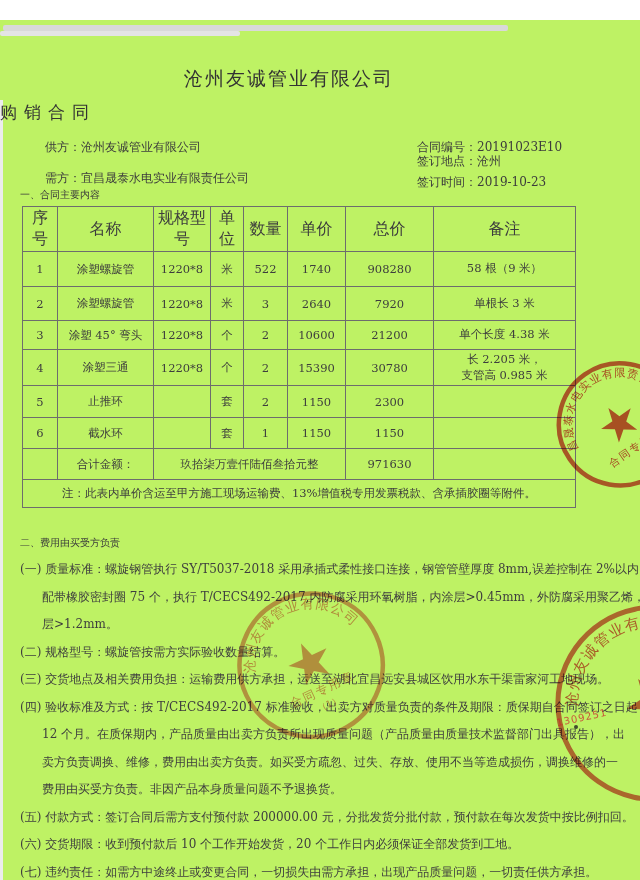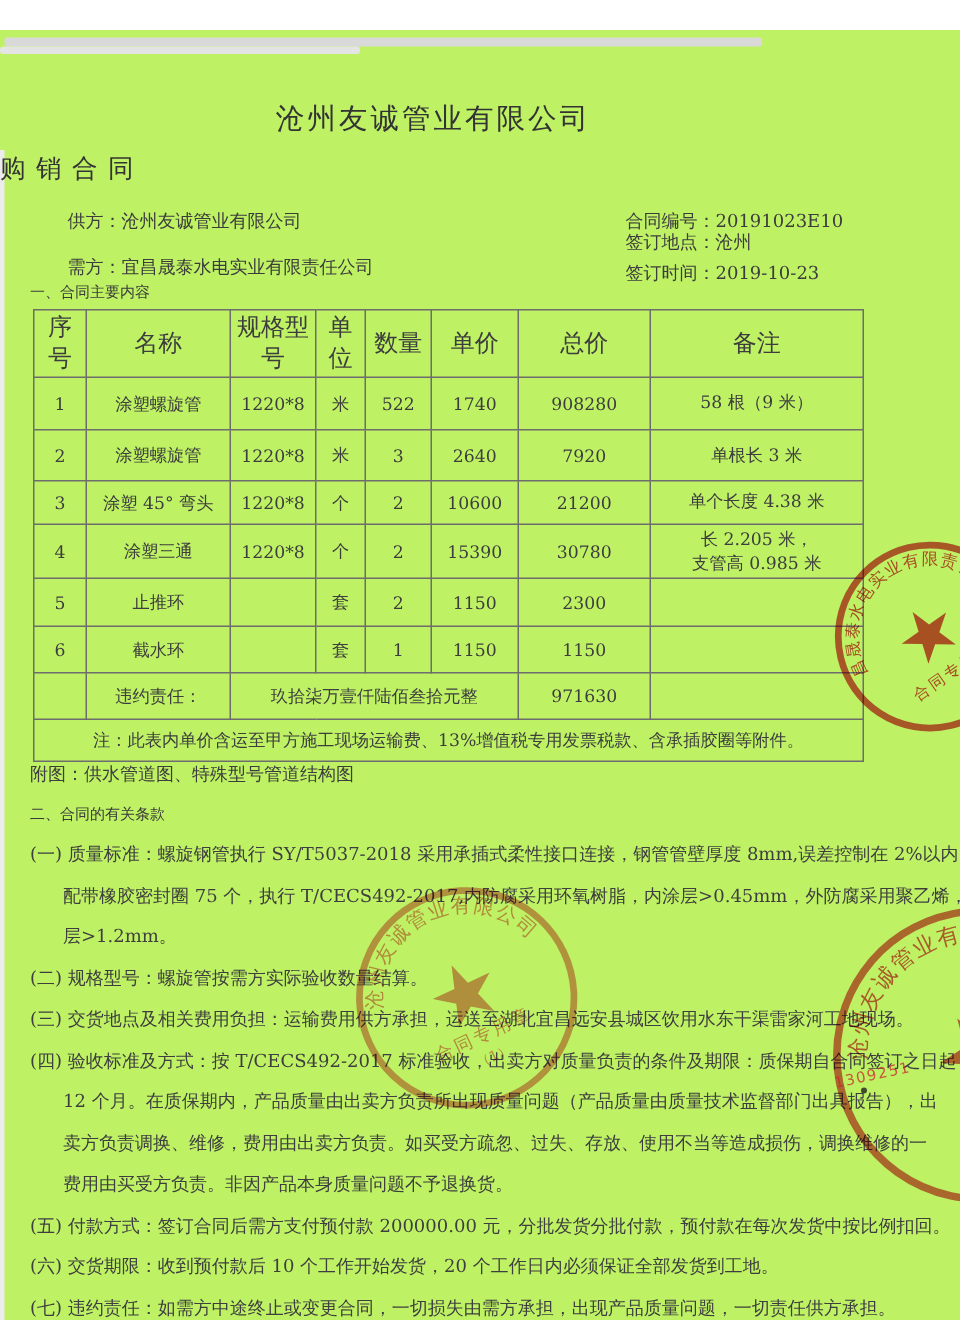--- a/index.html
+++ b/index.html
@@ -163,33 +163,32 @@
       <td>截水环</td>
       <td></td>
       <td>套</td>
       <td>1</td>
       <td>1150</td>
       <td>1150</td>
       <td class="remark"></td>
     </tr>
     <tr style="height:31px">
       <td></td>
-      <td>违约责任：</td>
+      <td>合计金额：</td>
       <td colspan="4">玖拾柒万壹仟陆佰叁拾元整</td>
       <td>971630</td>
       <td></td>
     </tr>
     <tr style="height:28px">
       <td colspan="8" class="note-cell">注：此表内单价含运至甲方施工现场运输费、13%增值税专用发票税款、含承插胶圈等附件。</td>
     </tr>
   </tbody>
     </table>
 
-  <div class="abs attachment">附图：供水管道图、特殊型号管道结构图</div>
-  <div class="abs sec-heading sec2">二、合同的有关条款</div>
+  <div class="abs sec-heading sec2">二、费用由买受方负责</div>
 
   <div class="abs terms">
     <div class="tline">(一) 质量标准：螺旋钢管执行 SY/T5037-2018 采用承插式柔性接口连接，钢管管壁厚度 8mm,误差控制在 2%以内，</div>
     <div class="tline indent">配带橡胶密封圈 75 个，执行 T/CECS492-2017,内防腐采用环氧树脂，内涂层&gt;0.45mm，外防腐采用聚乙烯，外涂</div>
     <div class="tline indent">层&gt;1.2mm。</div>
     <div class="tline">(二) 规格型号：螺旋管按需方实际验收数量结算。</div>
     <div class="tline">(三) 交货地点及相关费用负担：运输费用供方承担，运送至湖北宜昌远安县城区饮用水东干渠雷家河工地现场。</div>
     <div class="tline">(四) 验收标准及方式：按 T/CECS492-2017 标准验收，出卖方对质量负责的条件及期限：质保期自合同签订之日起</div>
     <div class="tline indent">12 个月。在质保期内，产品质量由出卖方负责所出现质量问题（产品质量由质量技术监督部门出具报告），出</div>
     <div class="tline indent">卖方负责调换、维修，费用由出卖方负责。如买受方疏忽、过失、存放、使用不当等造成损伤，调换维修的一</div>

